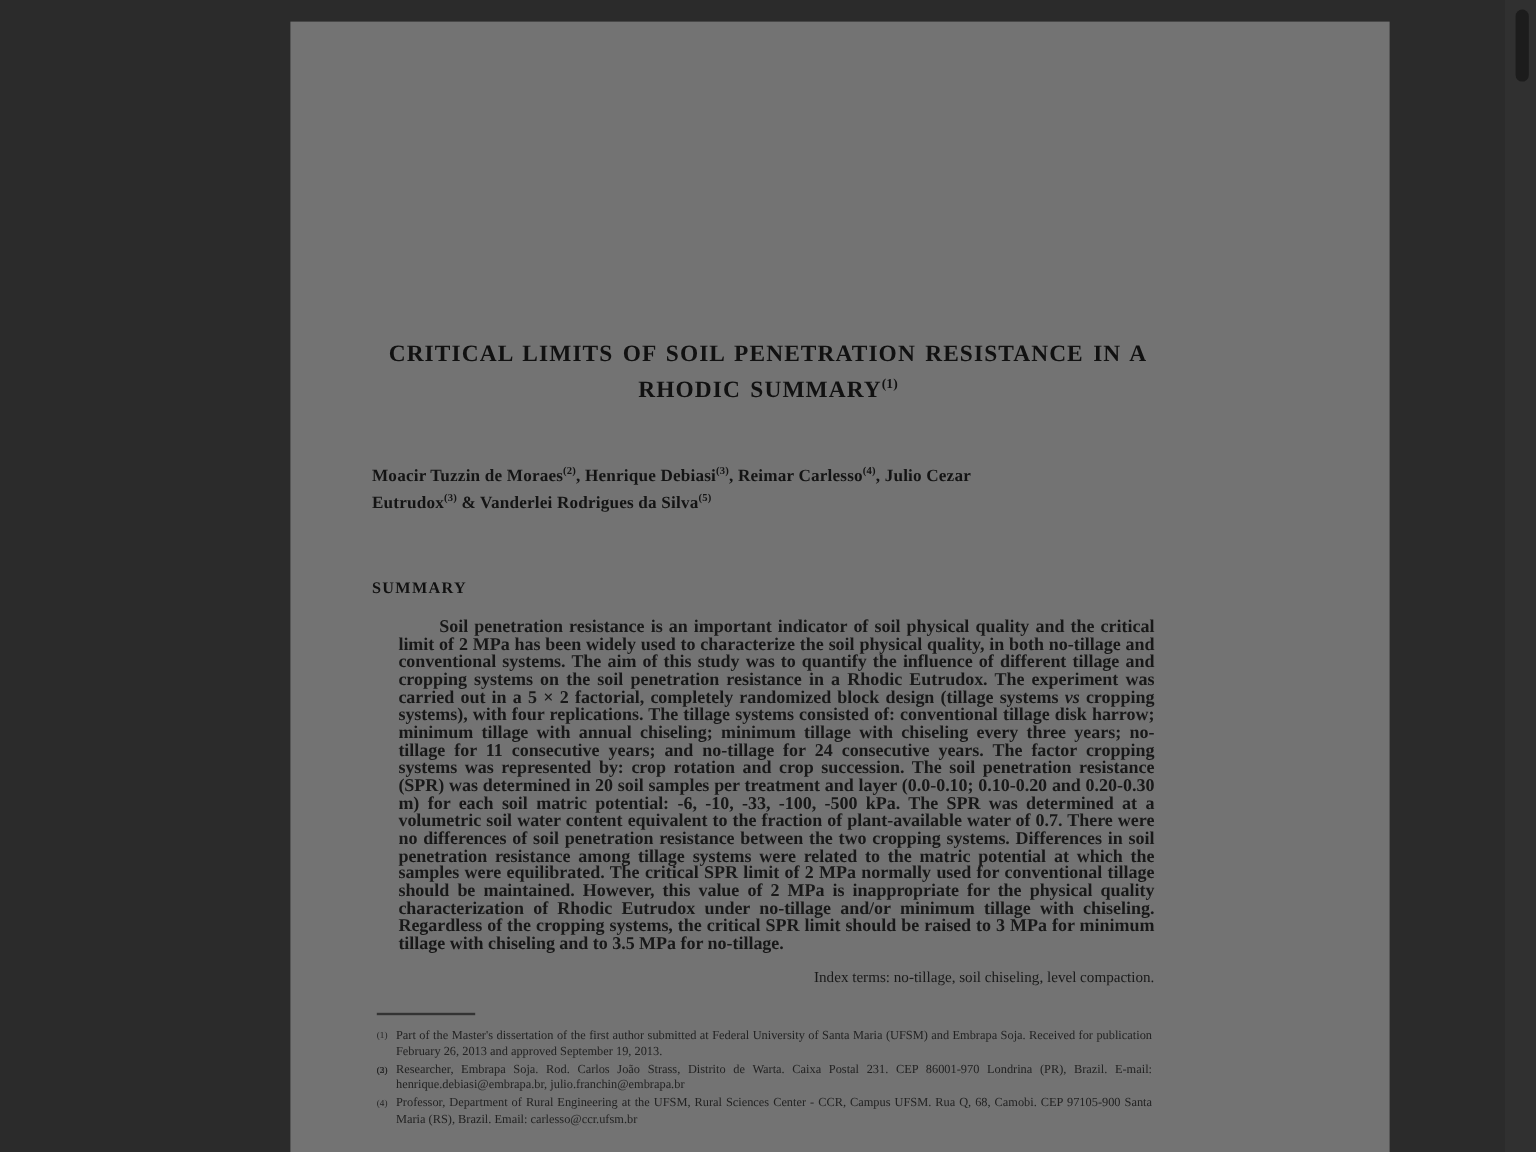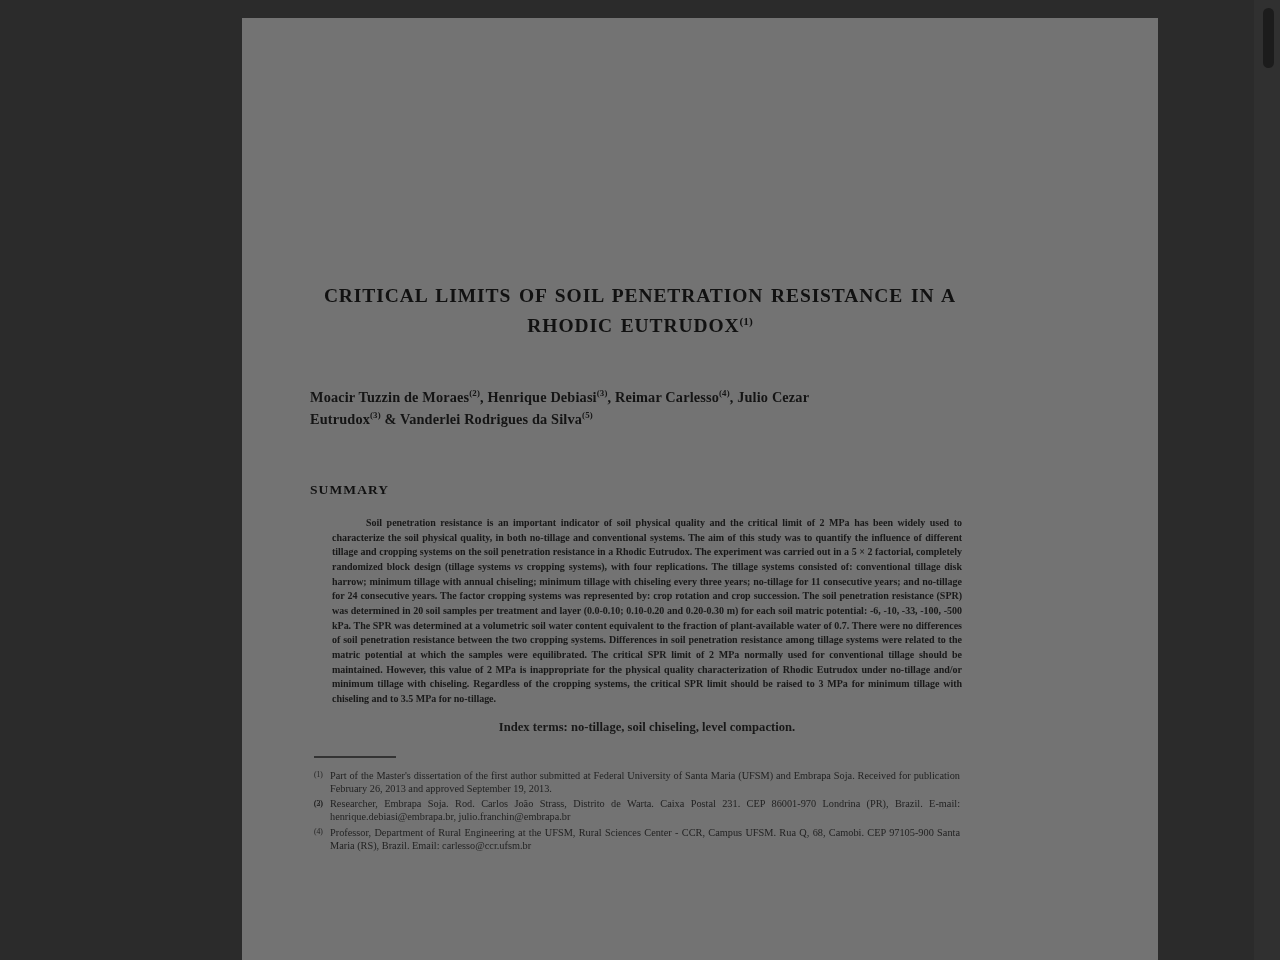--- a/index.html
+++ b/index.html
@@ -91,32 +91,32 @@
   .abstract-wrap {
     padding-top: 18px;
     padding-left: 22px;
     padding-right: 8px;
   }
   .abstract {
     margin: 0;
     text-align: justify;
     text-indent: 34px;
     font-weight: bold;
-    font-size: 10px;
+    font-size: 15px;
     line-height: 14.65px;
     color: #181818;
     letter-spacing: -0.02px;
   }
   .abstract i { font-style: italic; }
 
   .index-terms {
     margin: 0;
     padding-top: 13px;
-    text-align: center;
-    font-weight: bold;
+    text-align: right;
+    font-weight: normal;
     font-size: 12.6px;
     line-height: 14.65px;
     color: #181818;
   }
 
   
   .note-rule {
     margin: 0;
     margin-top: 22px;
     margin-left: 4px;
@@ -173,21 +173,21 @@
 <body>
 
 <div id="viewer">
 
   <div id="page">
     <div id="page-inner">
 
       <h1 class="doc-title">
         <span>CRITICAL LIMITS OF SOIL PENETRATION RESISTANCE IN A</span>
         <br>
-        <span>RHODIC EUTRUDOX</span><sup>(1)</sup>
+        <span>RHODIC SUMMARY</span><sup>(1)</sup>
       </h1>
 
       <p class="authors">
         <span>Moacir Tuzzin de Moraes</span><sup>(2)</sup><span>, Henrique Debiasi</span><sup>(3)</sup><span>, Reimar Carlesso</span><sup>(4)</sup><span>, Julio Cezar</span>
         <br>
         <span>Eutrudox</span><sup>(3)</sup><span> &amp; Vanderlei Rodrigues da Silva</span><sup>(5)</sup>
       </p>
 
       <h2 class="section-heading">SUMMARY</h2>
 

